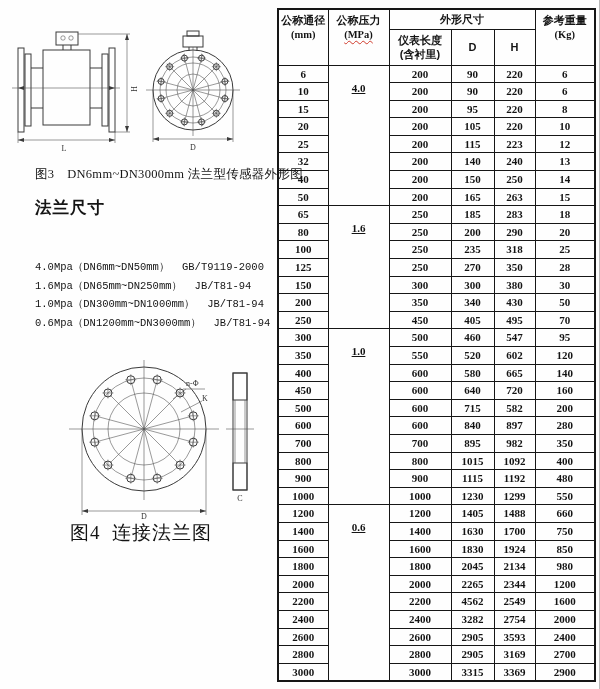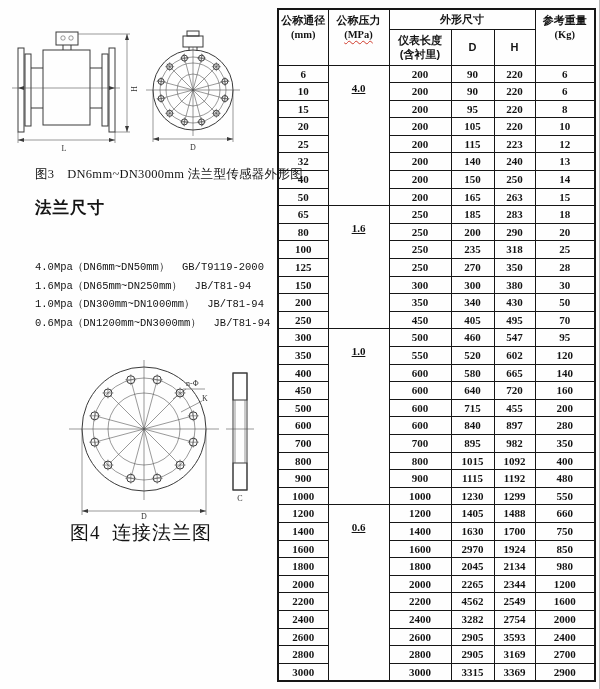--- a/index.html
+++ b/index.html
@@ -417,21 +417,21 @@
             <td>450</td>
             <td>600</td>
             <td>640</td>
             <td>720</td>
             <td>160</td>
           </tr>
           <tr>
             <td>500</td>
             <td>600</td>
             <td>715</td>
-            <td>455</td>
+            <td>582</td>
             <td>200</td>
           </tr>
           <tr>
             <td>600</td>
             <td>600</td>
             <td>840</td>
             <td>897</td>
             <td>280</td>
           </tr>
           <tr>
@@ -473,21 +473,21 @@
           <tr>
             <td>1400</td>
             <td>1400</td>
             <td>1630</td>
             <td>1700</td>
             <td>750</td>
           </tr>
           <tr>
             <td>1600</td>
             <td>1600</td>
-            <td>2970</td>
+            <td>1830</td>
             <td>1924</td>
             <td>850</td>
           </tr>
           <tr>
             <td>1800</td>
             <td>1800</td>
             <td>2045</td>
             <td>2134</td>
             <td>980</td>
           </tr>

